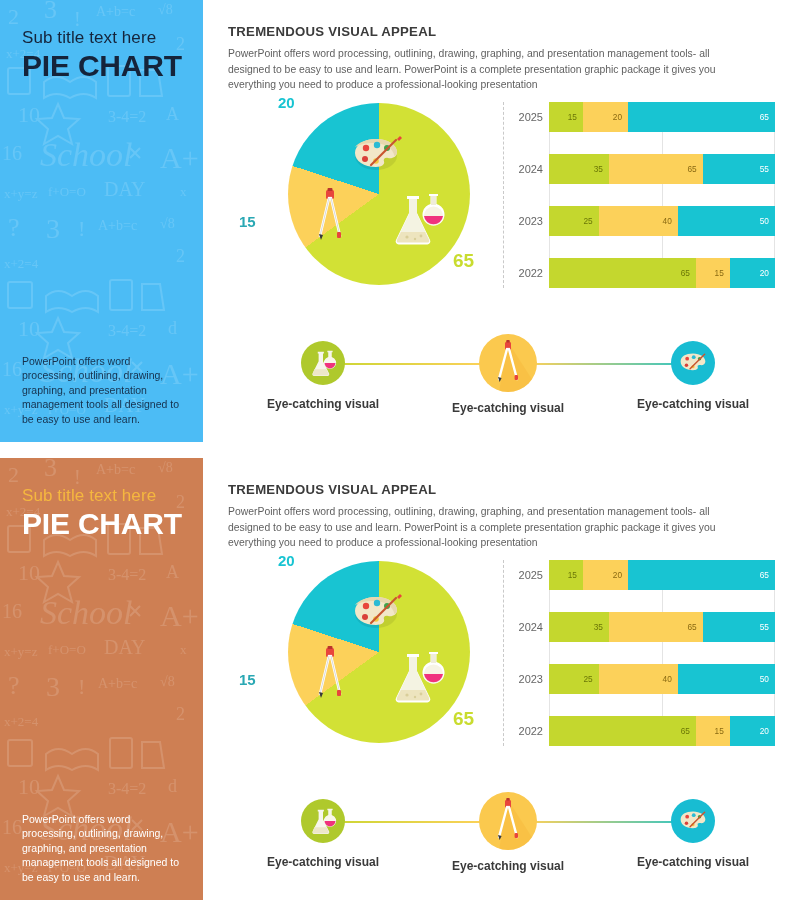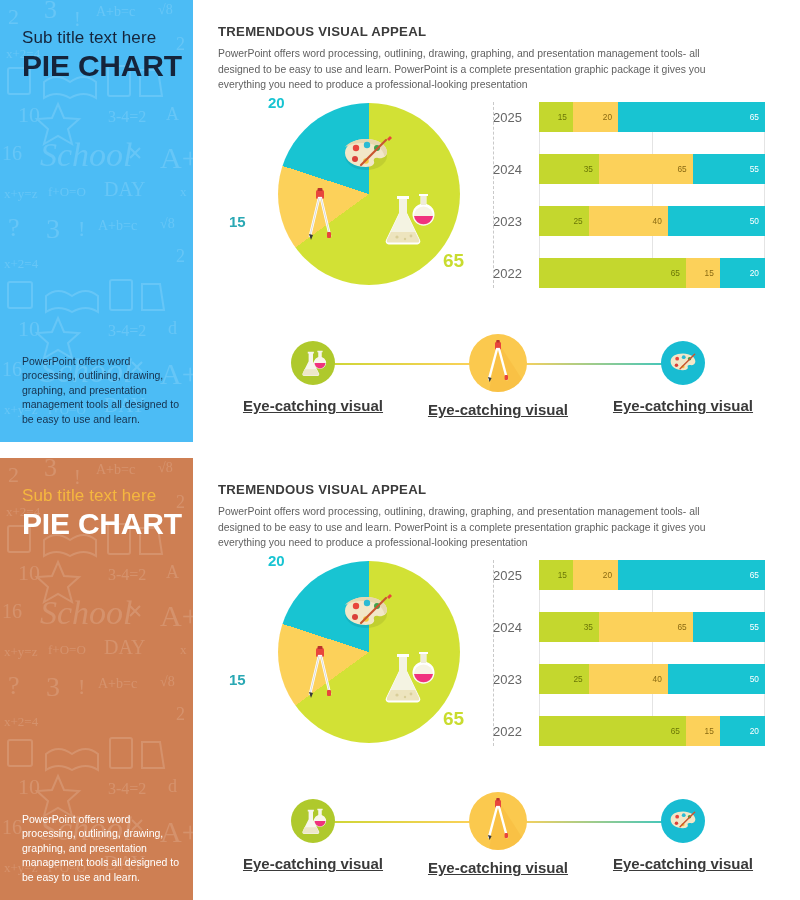--- a/index.html
+++ b/index.html
@@ -23,21 +23,21 @@
   .main-title .b{font-weight:bold;}
   .main-title .n{font-weight:bold;}
   .side.blue .main-title{color:#15243b;}
   .side.orange .main-title{color:#ffffff;}
 
   .side-foot{position:absolute;left:22px;right:18px;bottom:16px;font-size:10.5px;line-height:1.38;}
   .side.blue .side-foot{color:#16314d;}
   .side.orange .side-foot{color:#ffffff;}
 
   
-  .content{position:absolute;left:193px;top:0;right:0;height:442px;background:#fff;padding-left:11px;}
+  .content{position:absolute;left:203px;top:0;right:0;height:442px;background:#fff;padding-left:11px;}
   .hdr{position:absolute;left:25px;top:24px;right:40px;}
   .hdr h2{margin:0;font-size:13.2px;font-weight:bold;color:#3b3b3b;letter-spacing:.25px;}
   .hdr p{margin:7px 0 0;font-size:10.4px;line-height:1.5;color:#5f5f5f;max-width:490px;}
 
   
   .pie-wrap{position:absolute;left:28px;top:96px;width:270px;height:215px;}
   .pie{position:absolute;left:57px;top:7px;width:182px;height:182px;border-radius:50%;}
   .pie-lbl{position:absolute;font-size:15px;font-weight:bold;}
   .lbl20{left:47px;top:-2px;color:#18C4D2;}
   .lbl15{left:8px;top:117px;color:#2aa8b4;}
@@ -47,21 +47,21 @@
   .ic-palette{left:118px;top:38px;width:54px;height:40px;}
   .ic-compass{left:84px;top:92px;width:30px;height:54px;}
   .ic-flask{left:156px;top:96px;width:62px;height:58px;}
 
   
   .bars{position:absolute;left:300px;top:102px;width:272px;height:186px;}
   .bars .vdash{position:absolute;left:0;top:0;bottom:0;width:0;border-left:1px dashed #c9c9c9;}
   .grid{position:absolute;left:46px;right:0;top:0;bottom:0;}
   .gl{position:absolute;top:0;bottom:0;width:1px;background:#e4e4e4;}
   .row{position:absolute;left:0;right:0;height:30px;display:flex;align-items:center;}
-  .yr{width:40px;text-align:left;padding-right:6px;font-size:13px;color:#666;}
+  .yr{width:40px;text-align:right;padding-right:6px;font-size:11px;color:#666;}
   .track{flex:1;height:30px;display:flex;}
   .seg{height:100%;display:flex;align-items:center;position:relative;}
   .seg span{position:absolute;right:6px;font-size:8.3px;}
   .s-green{background:#C4D72E;}
   .s-green span{color:#6b7707;}
   .s-yellow{background:#FCD15A;}
   .s-yellow span{color:#8a6a12;}
   .s-cyan{background:#18C4D2;}
   .s-cyan span{color:#ffffff;}
 
@@ -71,21 +71,21 @@
            background:linear-gradient(90deg,#C4D72E 0%,#FCD15A 45%,#FCD15A 55%,#18C4D2 100%);}
   .node{position:absolute;top:0;width:150px;text-align:center;}
   .node:nth-child(2){left:-10px;}
   .node:nth-child(3){left:175px;}
   .node:nth-child(4){left:360px;}
   .circ{width:44px;height:44px;border-radius:50%;margin:9px auto 0;position:relative;overflow:hidden;}
   .c-green{background:#AFC92C;}
   .c-yellow{background:#FBC94E;}
   .c-cyan{background:#18BCD2;}
   .node.big .circ{width:58px;height:58px;margin-top:2px;}
-  .node .cap{margin-top:12px;font-size:15px;font-weight:bold;color:#3a3a3a;text-decoration:underline;}
+  .node .cap{margin-top:12px;font-size:12px;font-weight:bold;color:#3a3a3a;}
   .node.big .cap{margin-top:9px;}
   .circ svg{position:absolute;left:50%;top:50%;transform:translate(-50%,-50%);}
 </style>
 </head>
 <body>
 
 <div class="slide">
 
   <div class="side blue">
     <div class="doodle">

